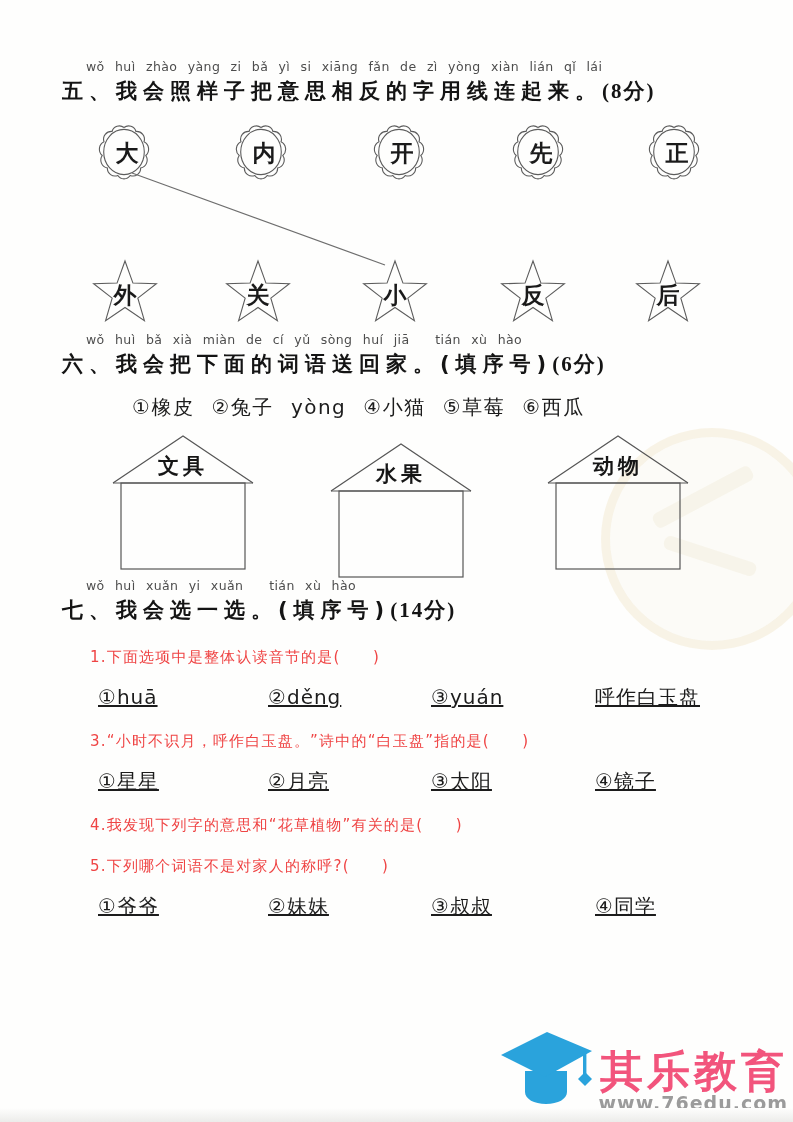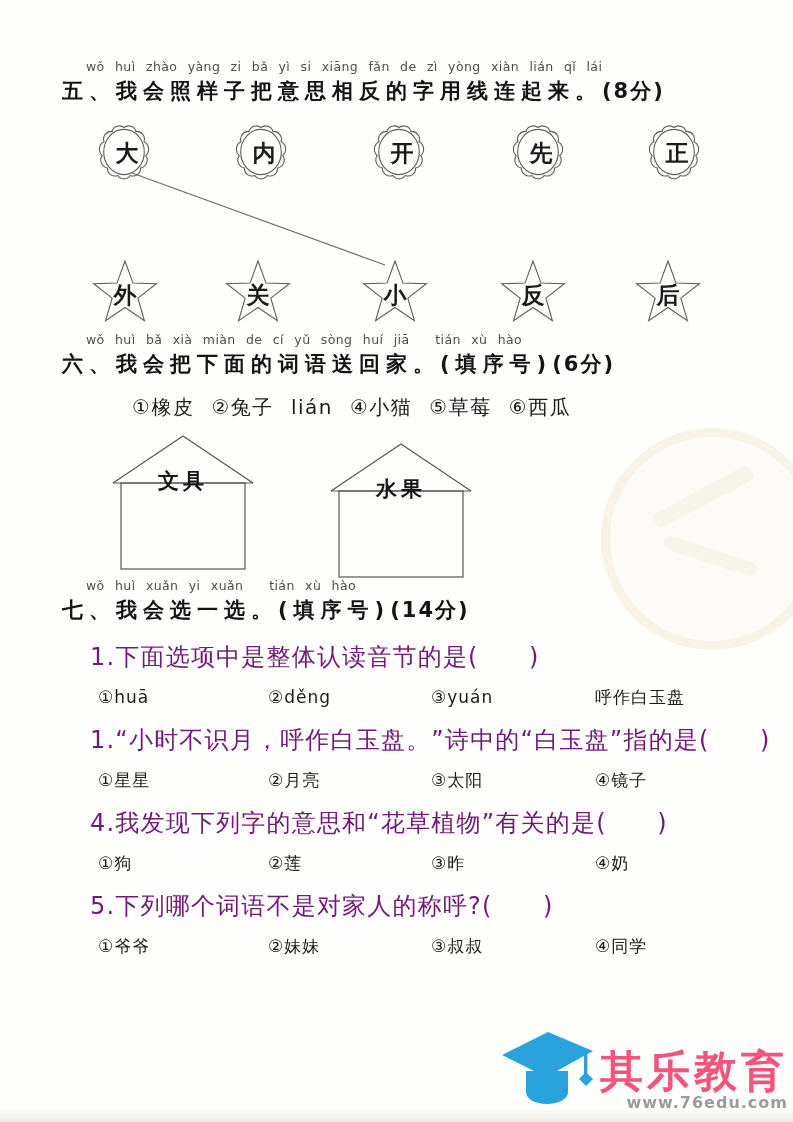--- a/index.html
+++ b/index.html
@@ -13,50 +13,50 @@
     background:linear-gradient(#fefefd,#ececea);pointer-events:none;
   }
   .pinyin{
     position:absolute;font-size:12.5px;color:#4d4d4d;
     letter-spacing:.4px;word-spacing:6px;white-space:nowrap;text-align:right;
   }
   .sec-title{
     position:absolute;font-size:21px;font-weight:700;letter-spacing:6px;
     white-space:nowrap;color:#141414;
   }
-  .sec-title .score{letter-spacing:2px;}
+  .sec-title .score{letter-spacing:2px;font-family:Liberation Serif, serif;}
   
   .match-row{position:absolute;left:0;width:793px;height:72px;}
   .shape-cell{position:absolute;width:70px;height:70px;}
   .shape-cell svg{position:absolute;left:0;top:0;}
   .shape-char{
     position:absolute;left:0;right:0;text-align:center;
     font-size:23px;font-weight:700;color:#1a1a1a;letter-spacing:0;
   }
   .flower-cell .shape-char{top:21px;}
   .star-cell .shape-char{top:23px;}
   
   .word-bank{position:absolute;left:132px;top:394px;white-space:nowrap;}
   .word-bank span{font-size:20px;letter-spacing:1.5px;margin-right:17px;font-weight:500;}
   
   .houses-row{position:absolute;left:0;top:433px;width:793px;height:140px;}
   .house{position:absolute;width:146px;height:140px;}
   .house-label{
     position:absolute;left:0;right:0;top:19px;text-align:center;
-    font-size:21px;font-weight:700;letter-spacing:4px;color:#161616;margin-top:15px;
+    font-size:21px;font-weight:700;letter-spacing:4px;color:#161616;
   }
   
   .questions{position:absolute;left:90px;top:645px;width:660px;}
   .question{margin-bottom:17px;}
   .stem{
-    font-size:24px;line-height:24px;letter-spacing:1.2px;font-weight:500;
-    color:#701a75;white-space:nowrap;
+    font-size:15px;line-height:24px;letter-spacing:1.2px;font-weight:500;
+    color:#ef4444;white-space:nowrap;
   }
   .opts{margin-top:15px;padding-left:8px;white-space:nowrap;line-height:27px;}
-  .opt{display:inline-block;font-size:17px;letter-spacing:1px;font-weight:500;}
+  .opt{display:inline-block;font-size:20px;letter-spacing:1px;font-weight:500;text-decoration:underline;}
   .opt:nth-child(1){width:170px;}
   .opt:nth-child(2){width:163px;}
   .opt:nth-child(3){width:164px;}
   
   .seal{
     position:absolute;left:601px;top:428px;width:204px;height:204px;
     border-radius:50%;
     border:9px solid rgba(221,202,146,.16);
     background:rgba(240,228,193,.10);
     pointer-events:none;
@@ -68,21 +68,21 @@
   .seal::after{left:52px;top:112px;width:96px;height:14px;transform:rotate(18deg);}
   
   .overlay{position:absolute;left:0;top:0;pointer-events:none;}
   
   .logo{position:absolute;right:5px;bottom:7px;display:flex;align-items:flex-end;}
   .logo-text{display:flex;flex-direction:column;align-items:flex-end;margin-left:2px;}
   .brand{
     font-size:43px;font-weight:800;letter-spacing:4px;line-height:40px;
     white-space:nowrap;
   }
-  .site-url{font-size:16px;font-weight:700;letter-spacing:1px;line-height:24px;}
+  .site-url{font-size:19px;font-weight:700;letter-spacing:1px;line-height:24px;}
 </style>
 </head>
 <body>
 
 <div class="page">
 
   <div class="seal"></div>
 
   <div class="pinyin" style="left:86px;top:59px">wǒ huì zhào yàng zi bǎ yì si xiāng fǎn de zì yòng xiàn lián qǐ lái</div>
   <div class="sec-title" style="left:62px;top:77px">
@@ -161,51 +161,55 @@
 
   <svg class="overlay" width="793" height="1122">
     <line id="connect-line" x1="132" y1="173" x2="385" y2="265" stroke="#6e6e6e" stroke-width="1.2"></line>
   </svg>
 
   <div class="pinyin" style="left:86px;top:332px">wǒ huì bǎ xià miàn de cí yǔ sòng huí jiā　　tián xù hào</div>
   <div class="sec-title" style="left:62px;top:350px">
     <span>六、我会把下面的词语送回家。(填序号)</span><span class="score">(6分)</span>
   </div>
 
-  <div class="word-bank"><span>①橡皮</span><span>②兔子</span><span>lián</span><span>④小猫</span><span>⑤草莓</span><span>⑥西瓜</span></div>
+  <div class="word-bank"><span>①橡皮</span><span>②兔子</span><span>yòng</span><span>④小猫</span><span>⑤草莓</span><span>⑥西瓜</span></div>
   <div class="houses-row">
       <div class="house" style="left: 110px; top: 0px;"><svg width="146" height="140" viewBox="0 0 146 140">
       <polyline points="3,50 73,3 143,50" fill="none" stroke="#565656" stroke-width="1.2"></polyline>
       <line x1="3" y1="50" x2="143" y2="50" stroke="#565656" stroke-width="1.2"></line>
       <rect x="11" y="50" width="124" height="86" fill="none" stroke="#565656" stroke-width="1.2"></rect>
     </svg><span class="house-label">文具</span></div>
       <div class="house" style="left: 328px; top: 8px;"><svg width="146" height="140" viewBox="0 0 146 140">
       <polyline points="3,50 73,3 143,50" fill="none" stroke="#565656" stroke-width="1.2"></polyline>
       <line x1="3" y1="50" x2="143" y2="50" stroke="#565656" stroke-width="1.2"></line>
       <rect x="11" y="50" width="124" height="86" fill="none" stroke="#565656" stroke-width="1.2"></rect>
     </svg><span class="house-label">水果</span></div>
+      <div class="house" style="left: 545px; top: 0px;"><svg width="146" height="140" viewBox="0 0 146 140">
+      <polyline points="3,50 73,3 143,50" fill="none" stroke="#565656" stroke-width="1.2"></polyline>
+      <line x1="3" y1="50" x2="143" y2="50" stroke="#565656" stroke-width="1.2"></line>
+      <rect x="11" y="50" width="124" height="86" fill="none" stroke="#565656" stroke-width="1.2"></rect>
+    </svg><span class="house-label">动物</span></div>
     </div>
 
   <div class="pinyin" style="left:86px;top:578px">wǒ huì xuǎn yi xuǎn　　tián xù hào</div>
   <div class="sec-title" style="left:62px;top:596px">
     <span>七、我会选一选。(填序号)</span><span class="score">(14分)</span>
   </div>
 
   <div class="questions">
       <div class="question">
         <div class="stem">1.下面选项中是整体认读音节的是(　　)</div>
         <div class="opts"><span class="opt">①huā</span><span class="opt">②děng</span><span class="opt">③yuán</span><span class="opt">呼作白玉盘</span></div>
       </div>
       <div class="question">
-        <div class="stem">1.“小时不识月，呼作白玉盘。”诗中的“白玉盘”指的是(　　)</div>
+        <div class="stem">3.“小时不识月，呼作白玉盘。”诗中的“白玉盘”指的是(　　)</div>
         <div class="opts"><span class="opt">①星星</span><span class="opt">②月亮</span><span class="opt">③太阳</span><span class="opt">④镜子</span></div>
       </div>
       <div class="question">
         <div class="stem">4.我发现下列字的意思和“花草植物”有关的是(　　)</div>
-        <div class="opts"><span class="opt">①狗</span><span class="opt">②莲</span><span class="opt">③昨</span><span class="opt">④奶</span></div>
       </div>
       <div class="question">
         <div class="stem">5.下列哪个词语不是对家人的称呼?(　　)</div>
         <div class="opts"><span class="opt">①爷爷</span><span class="opt">②妹妹</span><span class="opt">③叔叔</span><span class="opt">④同学</span></div>
       </div>
     </div>
 
   <div class="logo">
     <span>
       <svg width="102" height="86" viewBox="0 0 102 86">

